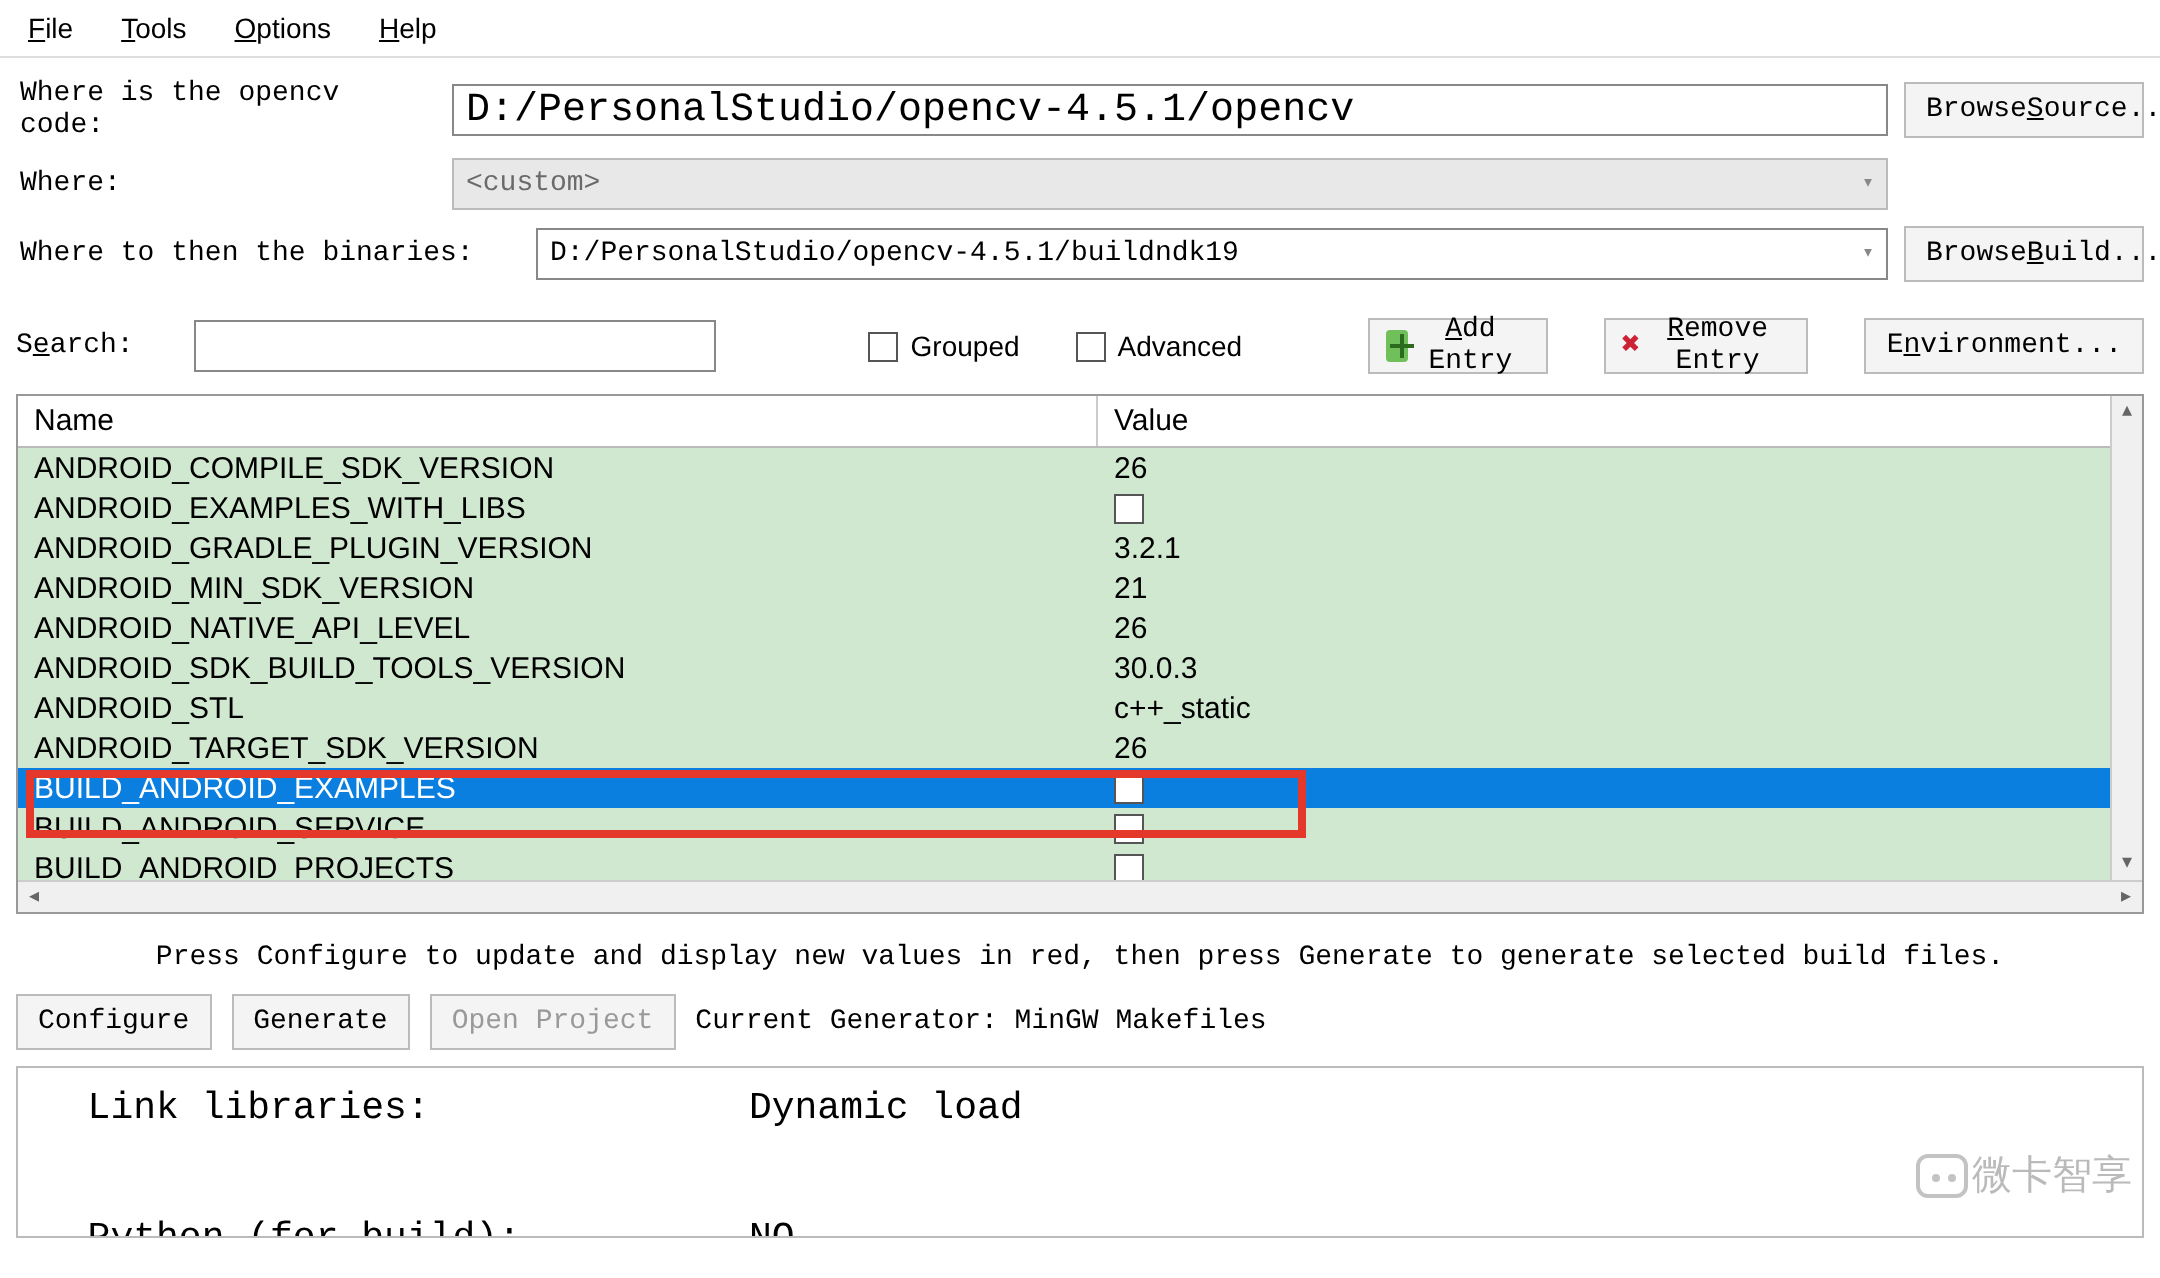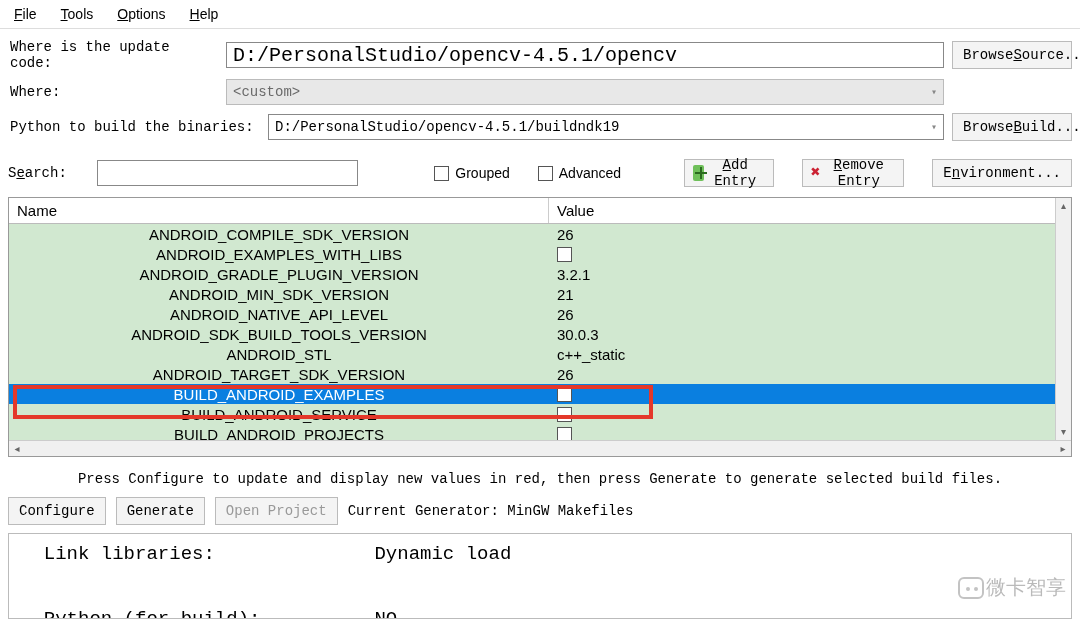--- a/index.html
+++ b/index.html
@@ -124,21 +124,21 @@
   .t-header .col-name { width: 540px; padding: 4px 8px; border-right: 1px solid #ccc;}
   .t-header .col-value { flex:1; padding: 4px 8px; }
   .t-body { position: relative; }
   .t-row {
     display: flex;
     height: 20px;
     align-items: center;
     background: #d1e8d0;
     font-size: 15px;
   }
-  .t-row .cell-name { width: 540px; padding: 0 8px; white-space: nowrap; overflow:hidden;text-align:center;}
+  .t-row .cell-name { width: 540px; padding: 0 8px; white-space: nowrap; overflow:hidden;}
   .t-row .cell-value { flex:1; padding: 0 8px; display:flex; align-items:center;}
   .t-row.selected {
     background: #0a7fe0;
     color: #fff;
   }
   .val-chk {
     width: 15px; height: 15px;
     border: 1px solid #555;
     background: #fff;
   }
@@ -207,34 +207,34 @@
 
 <div class="menubar">
   <span><span class="ul">F</span><span>ile</span></span>
   <span><span class="ul">T</span>ools</span>
   <span><span class="ul">O</span>ptions</span>
   <span><span class="ul">H</span>elp</span>
 </div>
 
 <div class="form-area">
   <div class="row">
-    <span class="row-label mono">Where is the update code:</span>
+    <span class="row-label mono">Where is the opencv code:</span>
     <input class="text-input" value="D:/PersonalStudio/opencv-4.5.1/opencv" style="">
     <button class="btn browse">Browse <span class="ul">S</span>ource...</button>
   </div>
   <div class="row">
     <span class="row-label mono">Where:</span>
     <div class="combo mono">
       <span>&lt;custom&gt;</span>
         <span class="tri">▾</span>
     </div>
     <div style="width:120px"></div>
   </div>
   <div class="row">
-    <span class="row-label build mono">Python to build the binaries:</span>
+    <span class="row-label build mono">Where to then the binaries:</span>
     <div class="combo mono" style="background:#fff;color:#000;border-color:#888;">
       <span>D:/PersonalStudio/opencv-4.5.1/buildndk19</span>
         <span class="tri">▾</span>
     </div>
     <button class="btn browse">Browse <span class="ul">B</span>uild...</button>
   </div>
 </div>
 
 <div class="search-row">
   <span class="mono search-label">S<span class="ul">e</span>arch:</span>

